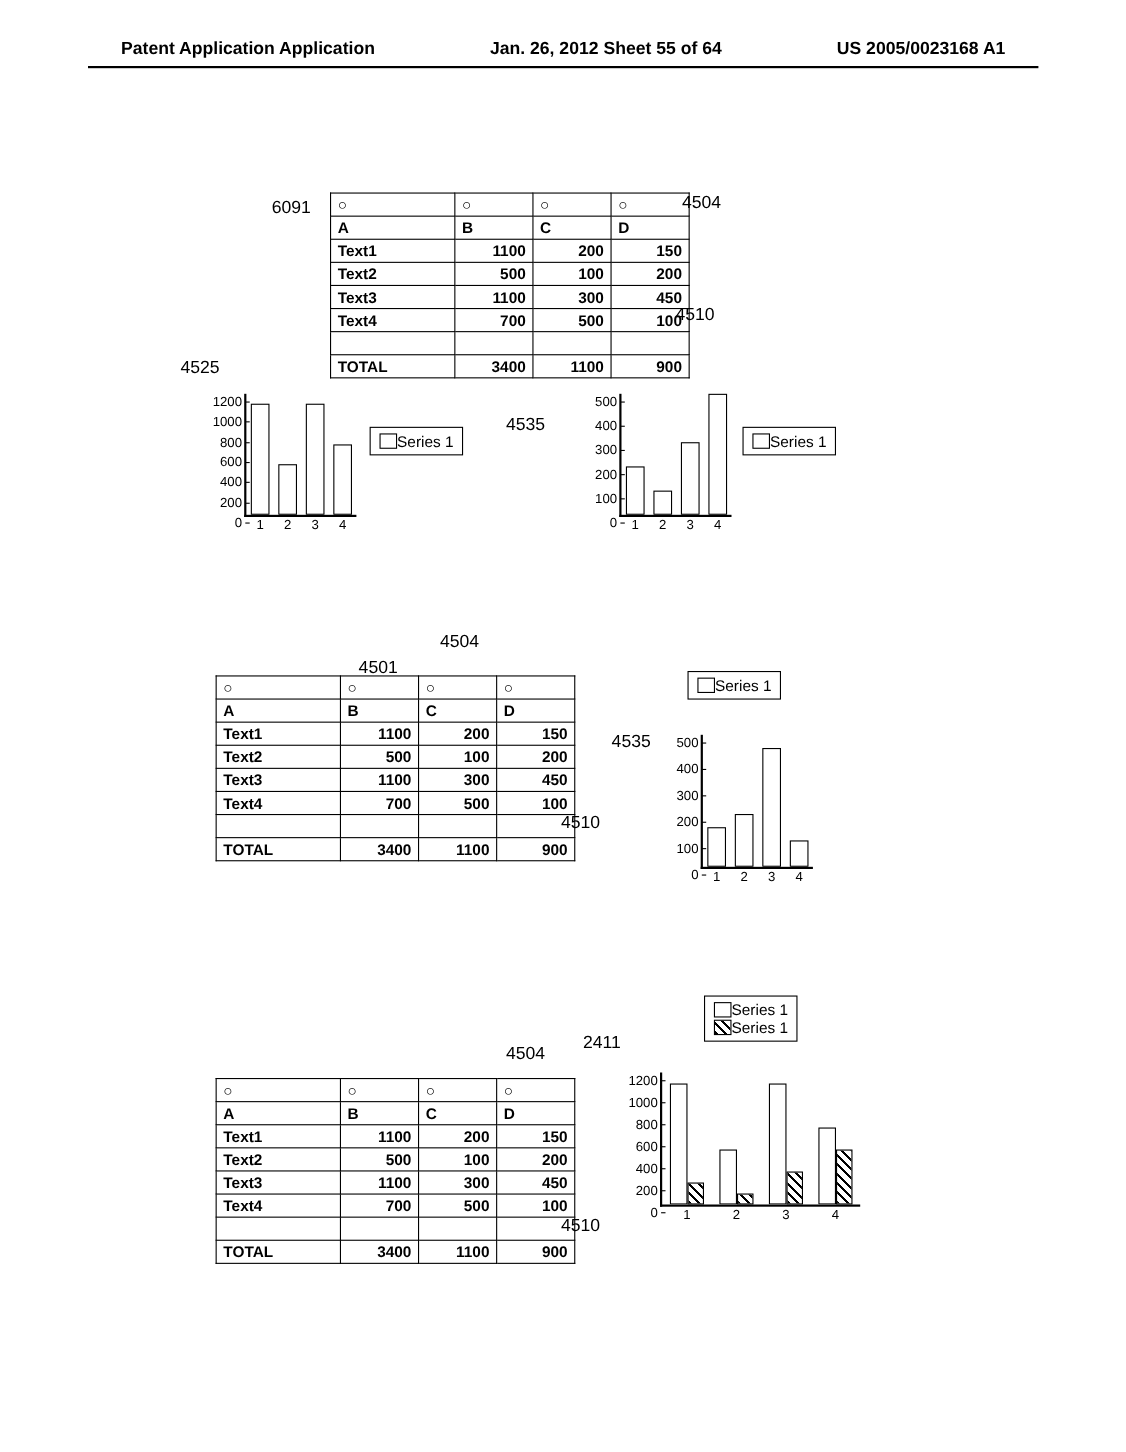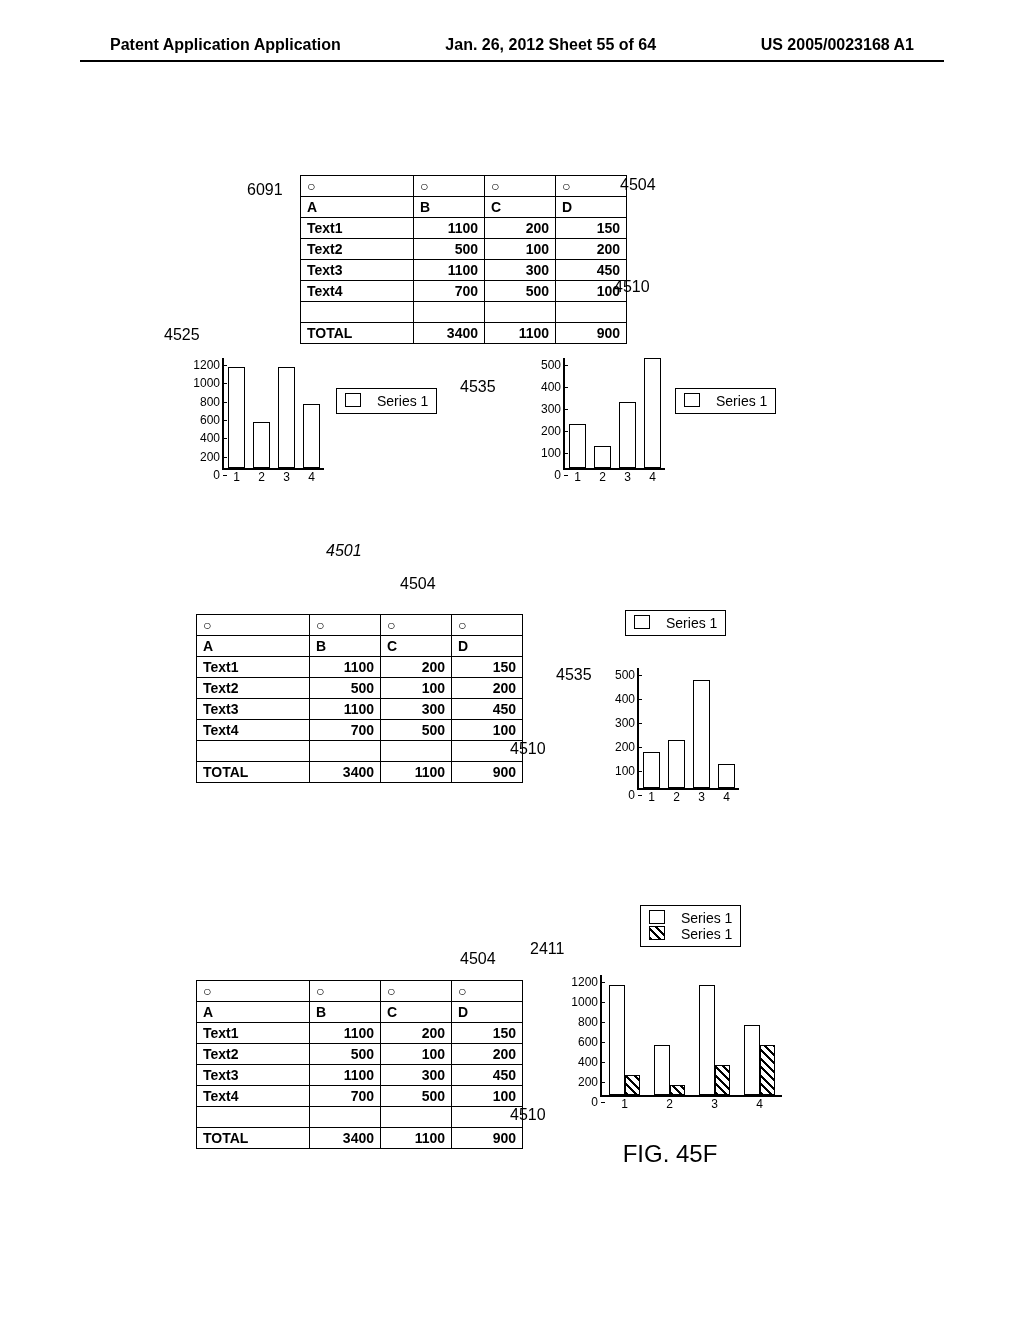--- a/index.html
+++ b/index.html
@@ -18,21 +18,21 @@
 
 
 .chart { position: relative; border-left: 2px solid #000; border-bottom: 2px solid #000; }
 .chart .bar { position: absolute; bottom: 0; background: #fff; border: 1.5px solid #000; box-sizing: border-box; }
 .chart .bar.hatch { background: repeating-linear-gradient(45deg,#000 0 2px,#fff 2px 6px); }
 .chart .ytick { position: absolute; right: 100%; margin-right: 4px; font-size: 12px; transform: translateY(50%); white-space: nowrap; }
 .chart .ytick::after { content:""; position:absolute; right:-7px; top:50%; width:4px; border-top:1.5px solid #000;}
 .chart .xtick { position: absolute; top: 100%; font-size: 12px; transform: translateX(-50%); margin-top: 2px; }
 
 .legend-box { border: 1.5px solid #000; padding: 4px 8px; font-size: 14px; background:#fff; }
-.legend-row { display:flex; align-items:flex-start; gap:16px; }
+.legend-row { display:flex; align-items:center; gap:0; }
 .legend-sw { width: 14px; height: 12px; border: 1.5px solid #000; background:#fff; display:inline-block; }
 .legend-sw.hatch { background: repeating-linear-gradient(45deg,#000 0 2px,#fff 2px 6px); }
 
 .figlabel { font-size: 24px; font-weight: normal; text-align: center; }
 
 .ref { position:absolute; font-size:16px; }
 </style>
 </head>
 <body>
 
@@ -146,21 +146,21 @@
       <div class="xtick" style="left: 87.5px;">4</div>
     </div>
   <div class="legend-box" style="position:absolute; left:675px; top:388px;">
     <div class="legend-row">
         <span class="legend-sw"></span>
         <span>Series 1</span>
       </div>
   </div>
 
 
-  <div class="ref" style="left:326px; top:542px;font-style:italic;">4501</div>
+  <div class="ref" style="left:326px; top:599px;">4501</div>
   <div class="ref" style="left:400px; top:575px;">4504</div>
 
   <div style="position:absolute; left:196px; top:614px;">
     <table class="spreadsheet">
       <tbody>
           <tr>
         <td class="circ colA">○</td>
         <td class="circ colN" style="text-align:left">○</td>
         <td class="circ colN" style="text-align:left">○</td>
         <td class="circ colN" style="text-align:left">○</td>
@@ -321,15 +321,14 @@
       <div class="bar hatch" style="left: 67.5px; width: 15.75px; height: 10px;"></div>
       <div class="xtick" style="left: 67.5px;">2</div>
       <div class="bar" style="left: 96.75px; width: 15.75px; height: 110px;"></div>
       <div class="bar hatch" style="left: 112.5px; width: 15.75px; height: 30px;"></div>
       <div class="xtick" style="left: 112.5px;">3</div>
       <div class="bar" style="left: 141.75px; width: 15.75px; height: 70px;"></div>
       <div class="bar hatch" style="left: 157.5px; width: 15.75px; height: 50px;"></div>
       <div class="xtick" style="left: 157.5px;">4</div>
     </div>
 
-  <div class="figlabel" style="position:absolute; left:520px; width:300px; top:1140px;">FIG. 45F</div>
 
 </div>
 
 </body></html>

